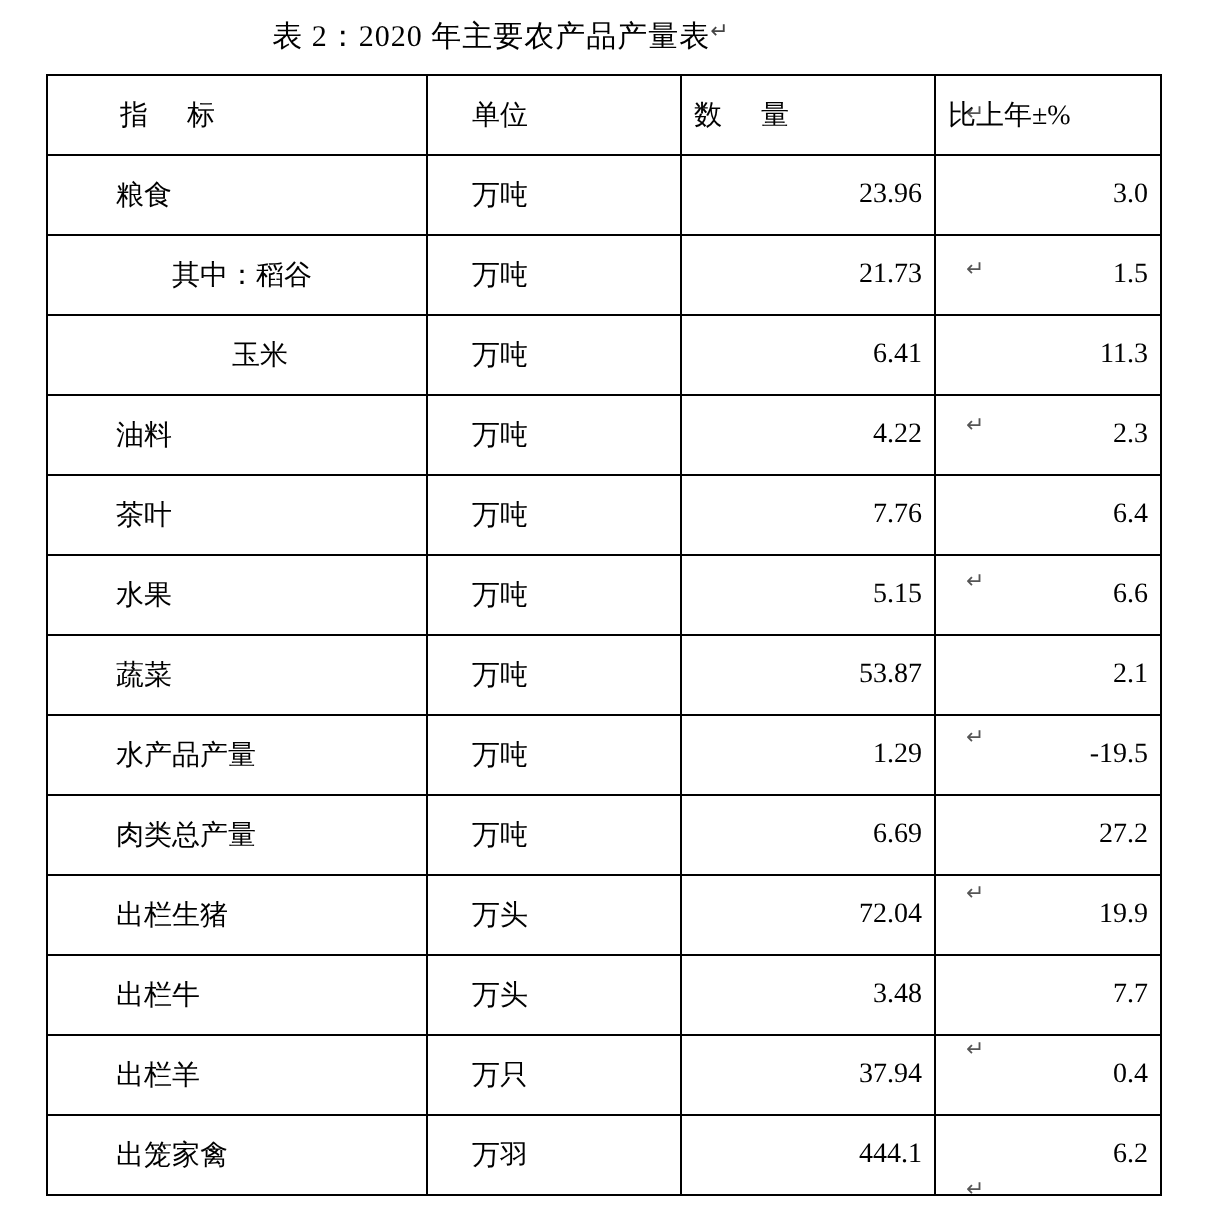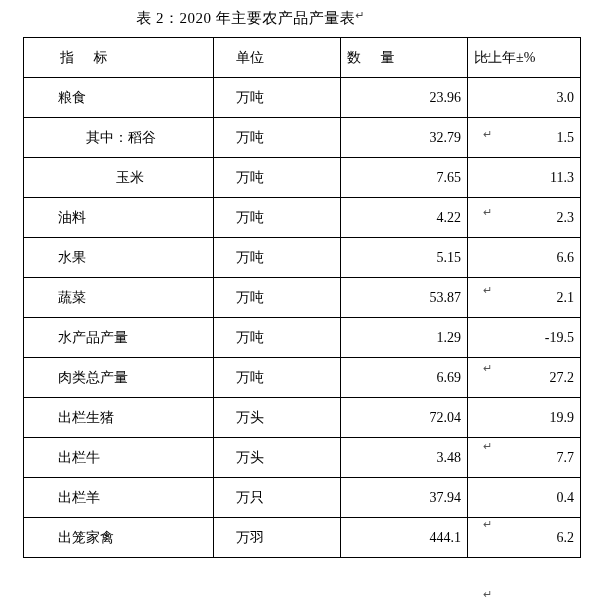--- a/index.html
+++ b/index.html
@@ -110,34 +110,40 @@
 
       <tr>
         <td class="cell-item indent-0"><span class="inner">粮食</span></td>
         <td class="cell-unit">万吨</td>
         <td class="cell-center">23.96</td>
         <td class="cell-center">3.0</td>
       </tr>
       <tr>
         <td class="cell-item indent-1"><span class="inner">其中：稻谷</span></td>
         <td class="cell-unit">万吨</td>
-        <td class="cell-center">32.79</td>
+        <td class="cell-center">21.73</td>
         <td class="cell-center">1.5</td>
       </tr>
       <tr>
         <td class="cell-item indent-2"><span class="inner">玉米</span></td>
         <td class="cell-unit">万吨</td>
-        <td class="cell-center">7.65</td>
+        <td class="cell-center">6.41</td>
         <td class="cell-center">11.3</td>
       </tr>
       <tr>
         <td class="cell-item indent-0"><span class="inner">油料</span></td>
         <td class="cell-unit">万吨</td>
         <td class="cell-center">4.22</td>
         <td class="cell-center">2.3</td>
+      </tr>
+      <tr>
+        <td class="cell-item indent-0"><span class="inner">茶叶</span></td>
+        <td class="cell-unit">万吨</td>
+        <td class="cell-center">7.76</td>
+        <td class="cell-center">6.4</td>
       </tr>
       <tr>
         <td class="cell-item indent-0"><span class="inner">水果</span></td>
         <td class="cell-unit">万吨</td>
         <td class="cell-center">5.15</td>
         <td class="cell-center">6.6</td>
       </tr>
       <tr>
         <td class="cell-item indent-0"><span class="inner">蔬菜</span></td>
         <td class="cell-unit">万吨</td>

